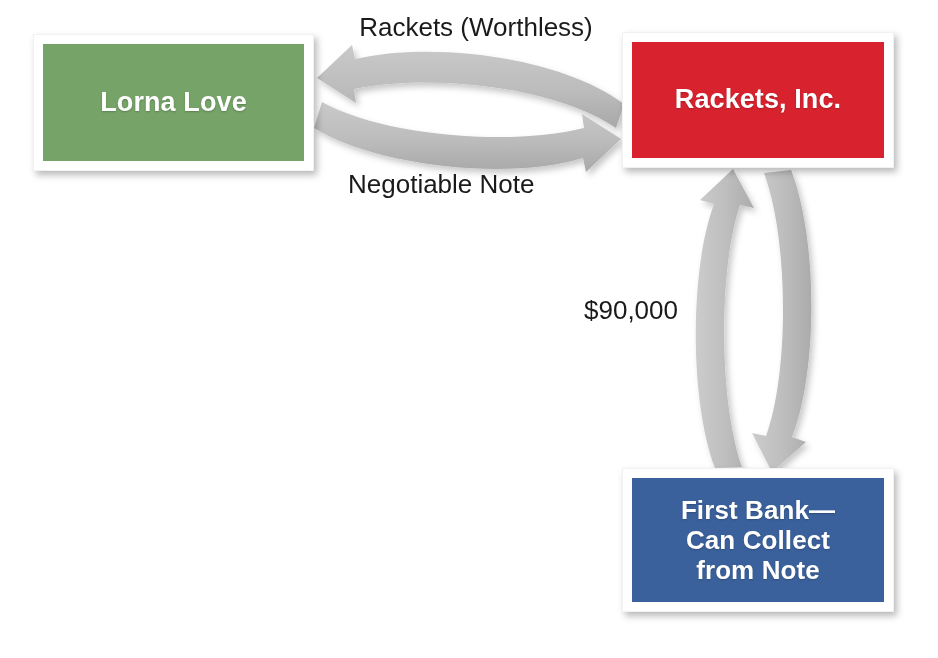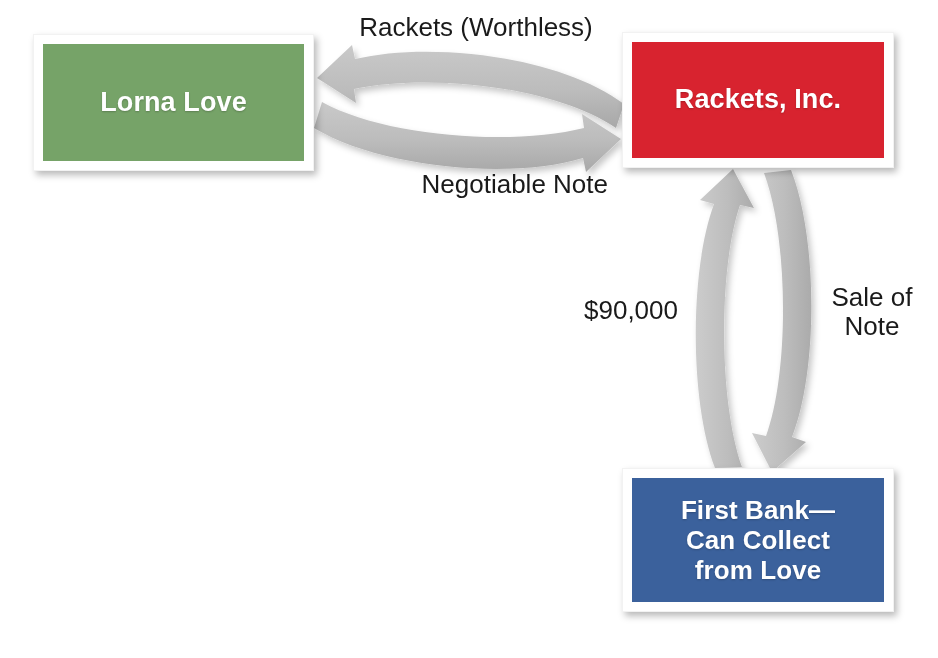--- a/index.html
+++ b/index.html
@@ -97,21 +97,21 @@
     left: 336px;
     top: 3px;
     width: 280px;
     text-align: center;
     margin-top: 10px;
   }
   #label-negotiable-note {
     left: 348px;
     top: 170px;
     width: 260px;
-    text-align: right;
+    text-align: left;
   }
   #label-amount {
     left: 566px;
     top: 296px;
     width: 130px;
     text-align: center;
   }
   #label-sale-of-note {
     left: 812px;
     top: 283px;
@@ -195,26 +195,24 @@
   <div class="node" id="node-lorna-love">
     <div class="node-inner">
       <span class="node-label">Lorna Love</span>
     </div>
   </div>
 
   <div class="node" id="node-first-bank">
     <div class="node-inner">
       <span class="node-label" id="first-bank-label" style="white-space: pre-line;">First Bank—
 Can Collect
-from Love</span>
+from Note</span>
     </div>
   </div>
 
   <div class="edge-label" id="label-rackets-worthless">Rackets (Worthless)</div>
 
   <div class="edge-label" id="label-negotiable-note">Negotiable Note</div>
 
   <div class="edge-label" id="label-amount">$90,000</div>
 
-  <div class="edge-label" id="label-sale-of-note">Sale of
-Note</div>
 
 </div>
 
 </body></html>

